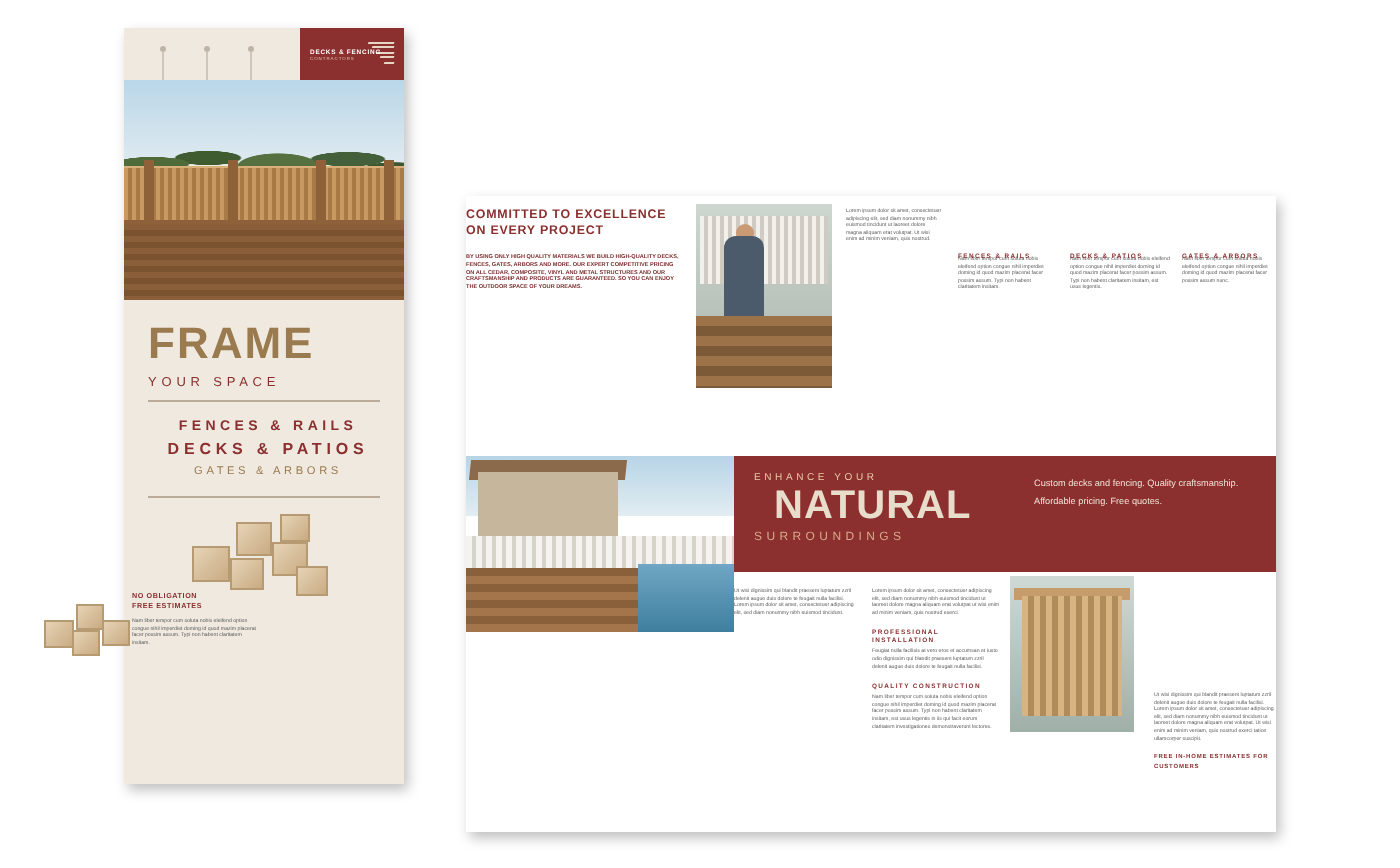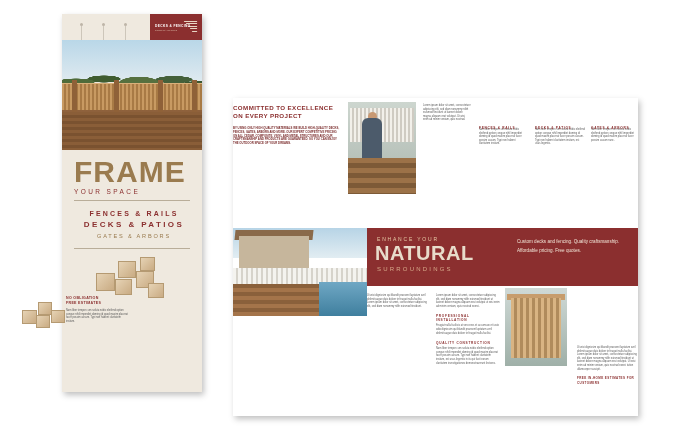--- a/index.html
+++ b/index.html
@@ -31,21 +31,21 @@
      radial-gradient(ellipse at 55% 85%, #56703f 0 20px, transparent 21px),
      radial-gradient(ellipse at 80% 72%, #44603a 0 18px, transparent 19px),
      radial-gradient(ellipse at 97% 88%, #3b5630 0 16px, transparent 17px);}
   #coverphoto .deck{position:absolute;left:0;top:44px;width:140px;height:66px;background:linear-gradient(#9a6a42,#7d5433);}
   #coverphoto .rail{position:absolute;left:0;top:44px;width:140px;height:26px;background:repeating-linear-gradient(90deg,#c89a62 0 2px,#a87a45 2px 4px);}
   #coverphoto .railtop{position:absolute;left:0;top:43px;width:140px;height:3px;background:#d9b07a;}
   #coverphoto .floor{position:absolute;left:0;top:72px;width:140px;height:38px;background:repeating-linear-gradient(180deg,#8a5e38 0 3px,#7a5230 3px 6px);}
   #coverphoto .post{position:absolute;top:40px;width:5px;height:34px;background:#8f6138;}
 
   #frame{position:absolute;left:12px;top:145px;width:120px;}
-  #frame .big{font-size:30px;font-weight:bold;letter-spacing:1px;color:#9a7b4f;line-height:26px;}
+  #frame .big{font-size:22px;font-weight:bold;letter-spacing:1px;color:#9a7b4f;line-height:26px;}
   #frame .sub{font-size:6.5px;letter-spacing:2.4px;color:#8b2f2f;margin-top:3px;}
   #rule1{position:absolute;left:12px;top:186px;width:116px;height:1px;background:#b9ad99;}
   #svc{position:absolute;left:12px;top:196px;width:120px;text-align:center;}
   #svc .l1{font-size:7px;letter-spacing:2.2px;color:#8b2f2f;font-weight:bold;}
   #svc .l2{font-size:8px;letter-spacing:2.4px;color:#8b2f2f;font-weight:bold;margin-top:3px;}
   #svc .l3{font-size:5.6px;letter-spacing:1.8px;color:#9a7b4f;margin-top:4px;}
   #rule2{position:absolute;left:12px;top:234px;width:116px;height:1px;background:#b9ad99;}
   #blocks{position:absolute;left:34px;top:243px;width:72px;height:46px;}
   #blocks b{position:absolute;display:block;background:linear-gradient(135deg,#e6d3b5,#c9ab83);border:.5px solid #b59a72;}
 
@@ -73,21 +73,21 @@
   #midimg{left:0;top:130px;width:134px;height:88px;overflow:hidden;}
   #midimg .sky2{position:absolute;left:0;top:0;width:134px;height:30px;background:linear-gradient(#b7d4e6,#e2edf2);}
   #midimg .house{position:absolute;left:6px;top:8px;width:70px;height:40px;background:#c6b69c;}
   #midimg .roof{position:absolute;left:2px;top:2px;width:78px;height:10px;background:#8a6a4a;transform:skewX(-6deg);}
   #midimg .deck2{position:absolute;left:0;top:44px;width:134px;height:44px;background:repeating-linear-gradient(180deg,#a4744a 0 4px,#8a603b 4px 8px);}
   #midimg .white{position:absolute;left:0;top:40px;width:134px;height:16px;background:repeating-linear-gradient(90deg,#f4f3ef 0 3px,#d6d3cb 3px 5px);}
   #midimg .pool{position:absolute;left:86px;top:54px;width:48px;height:34px;background:linear-gradient(#6fa7c4,#3f7f9e);}
 
   #band{left:134px;top:130px;width:271px;height:58px;background:#8b2f2f;}
   #band .eh{position:absolute;left:10px;top:8px;font-size:5px;letter-spacing:1.8px;color:#e7c9a6;}
-  #band .nat{position:absolute;left:8px;top:14px;font-size:20px;font-weight:bold;letter-spacing:.5px;color:#e8dccb;}
+  #band .nat{position:absolute;left:20px;top:14px;font-size:20px;font-weight:bold;letter-spacing:.5px;color:#e8dccb;}
   #band .sur{position:absolute;left:10px;top:38px;font-size:6px;letter-spacing:2.2px;color:#d7a98a;}
   #band .right{position:absolute;left:150px;top:9px;width:112px;font-size:4.6px;line-height:9px;color:#f0e4d6;}
 
   
   #lcol1{left:134px;top:196px;width:62px;}
   #lcol2{left:203px;top:196px;width:64px;}
   #lowimg{left:272px;top:190px;width:62px;height:78px;overflow:hidden;}
   #lowimg .bg{position:absolute;inset:0;background:linear-gradient(#cfd9d6,#9fb0a8);}
   #lowimg .arbor{position:absolute;left:6px;top:10px;width:50px;height:60px;background:repeating-linear-gradient(90deg,#d9b483 0 3px,#b08b5c 3px 6px);}
   #lowimg .top{position:absolute;left:2px;top:6px;width:58px;height:6px;background:#c79c6c;}

